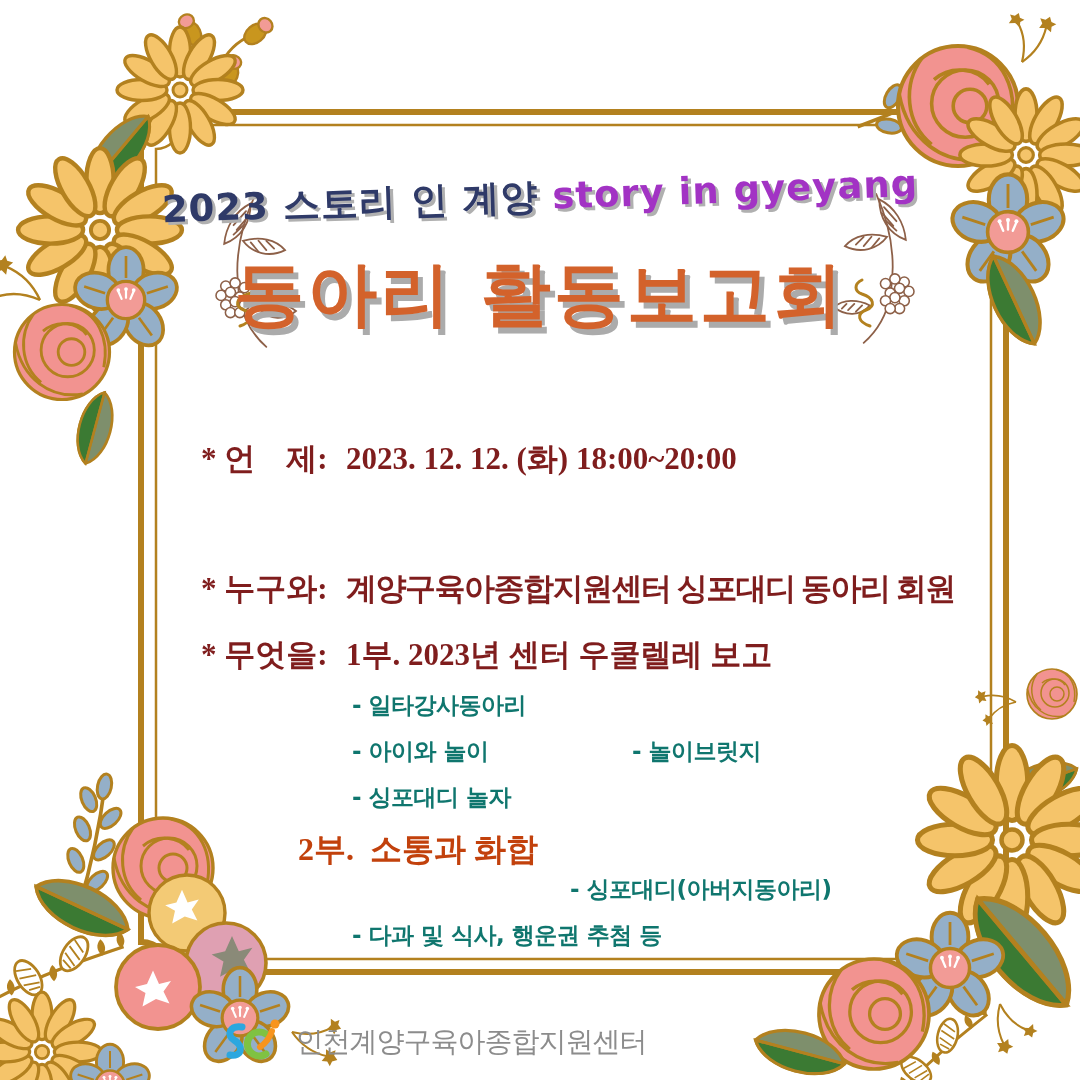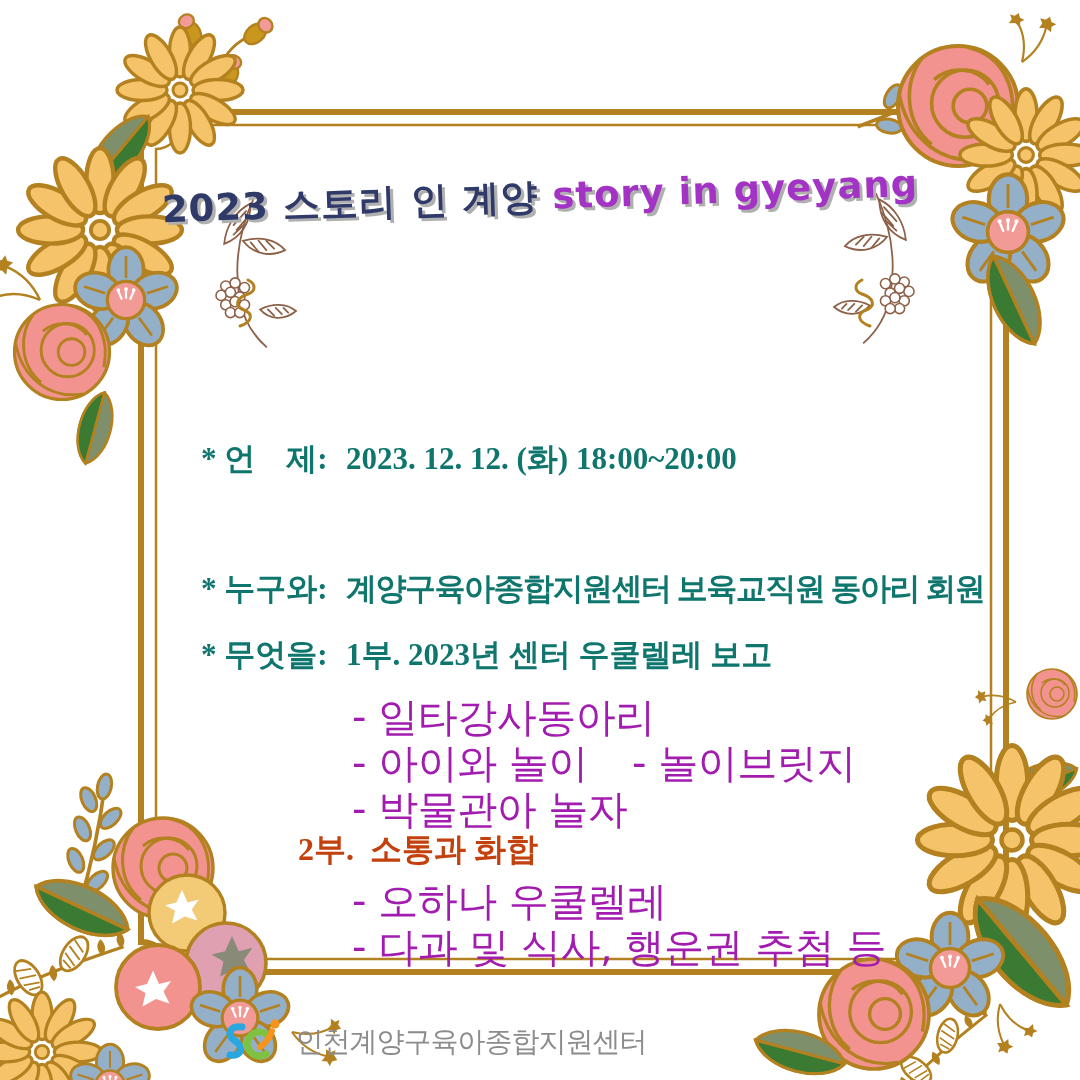--- a/index.html
+++ b/index.html
@@ -11,29 +11,29 @@
   .subtitle{top:172px;left:0;width:1080px;text-align:center;transform:rotate(-2deg);
             font-weight:bold;font-size:37px;letter-spacing:1px;
             text-shadow:3px 3px 0 #b0b0b0;font-family:"DejaVu Sans",sans-serif;}
   .sub-ko{color:#2F3A68;margin-right:14px;}
   .sub-en{color:#A233C4;}
 
   .title{top:248px;left:0;width:1080px;margin:0;text-align:center;
          font-size:70px;font-weight:800;color:#D3622B;letter-spacing:3px;
          text-shadow:5px 6px 0 #ababab;font-family:"DejaVu Sans",sans-serif;}
 
-  .info-line{left:170px;font-size:31px;font-weight:bold;color:#0f766e;
+  .info-line{left:170px;font-size:31px;font-weight:bold;color:#7f1d1d;
              font-family:"Liberation Serif","DejaVu Serif",serif;white-space:pre;}
   .info-line .lbl{display:inline-block;min-width:145px;}
   .tight{letter-spacing:-1.5px;}
 
   .sub-indent{left:368px;font-size:31px;font-weight:bold;color:#46281C;white-space:pre;
               font-family:"Liberation Serif","DejaVu Serif",serif;}
 
-  .club{font-size:40px;font-weight:normal;color:#a21caf;white-space:pre;
+  .club{font-size:23px;font-weight:bold;color:#0f766e;white-space:pre;
         font-family:"DejaVu Sans",sans-serif;letter-spacing:-0.5px;}
 
   .part2-head{left:298px;top:828px;font-size:32px;font-weight:bold;color:#c2410c;white-space:pre;
               font-family:"Liberation Serif","DejaVu Serif",serif;}
 
   .footer{top:1015px;left:0;width:868px;display:flex;align-items:center;justify-content:center;gap:10px;}
   .footer-text{font-size:28px;color:#8C8C8C;letter-spacing:-1px;font-family:"DejaVu Sans",sans-serif;}
 </style>
 </head>
 <body>
@@ -264,43 +264,44 @@
       <use href="#blueflower" transform="translate(950,968) scale(1.15)"></use>
       <use href="#rose" transform="translate(874,1014) scale(1.1)"></use>
       <use href="#leaf" transform="translate(800,1052) rotate(105)"></use>
     </g>
   </svg>
 
   <div class="txt subtitle">
     <span class="sub-ko">2023 스토리 인 계양</span><span class="sub-en">story in gyeyang</span>
   </div>
 
+  <h1 class="txt title">동아리 활동보고회</h1>
 
   <div class="txt info-line" style="top:402px">
     <span class="lbl">* 언    제:</span><span class="val">2023. 12. 12. (화) 18:00~20:00</span>
   </div>
 
 
   <div class="txt info-line" style="top:532px">
-    <span class="lbl">* 누구와:</span><span class="val tight">계양구육아종합지원센터 보육교직원 동아리 회원</span>
+    <span class="lbl">* 누구와:</span><span class="val tight">계양구육아종합지원센터 싱포대디 동아리 회원</span>
   </div>
 
   <div class="txt info-line" style="top:598px">
     <span class="lbl">* 무엇을:</span><span class="val">1부. 2023년 센터 우쿨렐레 보고</span>
   </div>
 
 
   <div class="txt club" style="left:352px;top:690px">- 일타강사동아리</div>
   <div class="txt club" style="left:352px;top:736px">- 아이와 놀이</div>
   <div class="txt club" style="left:632px;top:736px">- 놀이브릿지</div>
-  <div class="txt club" style="left:352px;top:782px">- 박물관아 놀자</div>
+  <div class="txt club" style="left:352px;top:782px">- 싱포대디 놀자</div>
 
   <div class="txt part2-head">2부.  소통과 화합</div>
 
-  <div class="txt club" style="left:352px;top:874px">- 오하나 우쿨렐레</div>
+  <div class="txt club" style="left:570px;top:874px">- 싱포대디(아버지동아리)</div>
   <div class="txt club" style="left:352px;top:920px">- 다과 및 식사, 행운권 추첨 등</div>
 
   <div class="txt footer">
     <svg width="64" height="54" viewBox="0 0 64 54">
       <path d="M 20,12 C 8,10 4,20 12,25 C 22,31 20,42 8,40" stroke="#2BA7DF" stroke-width="7" fill="none" stroke-linecap="round"></path>
       <path d="M 44,19 A 12,12 0 1 0 44,39" stroke="#7FC242" stroke-width="7" fill="none" stroke-linecap="round"></path>
       <path d="M 38,32 C 44,28 48,22 50,16" stroke="#F7941D" stroke-width="6" fill="none" stroke-linecap="round"></path>
       <circle cx="53" cy="9" r="4.5" fill="#F7941D"></circle>
     </svg>
     <span class="footer-text">인천계양구육아종합지원센터</span>

